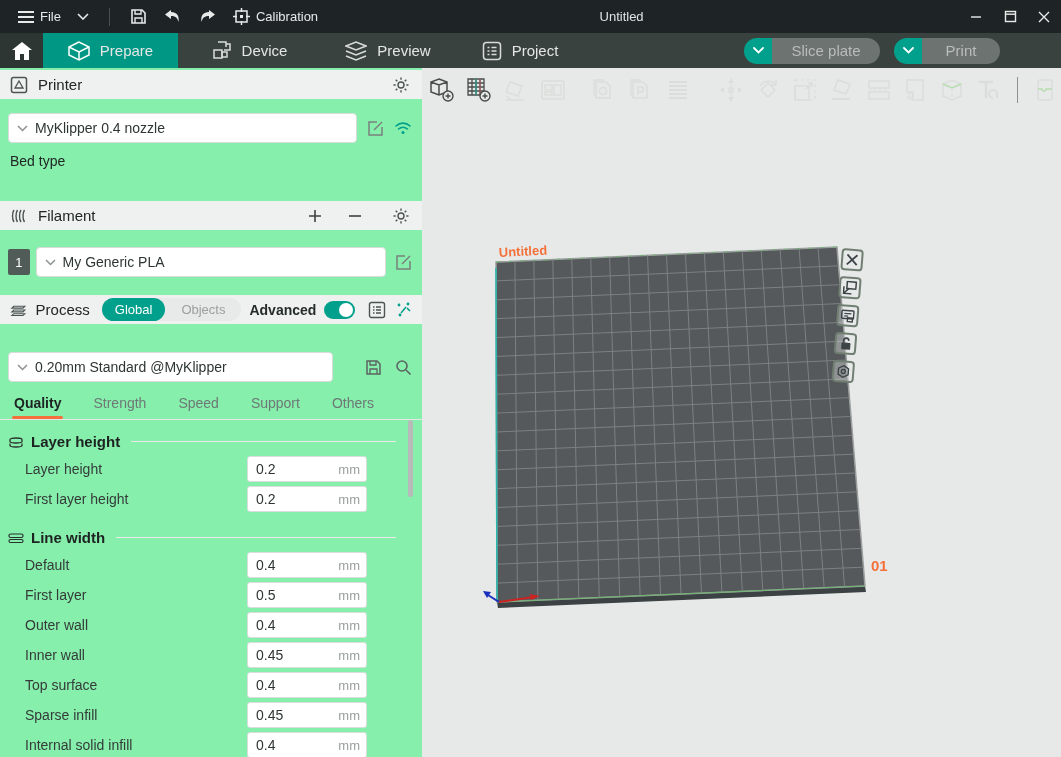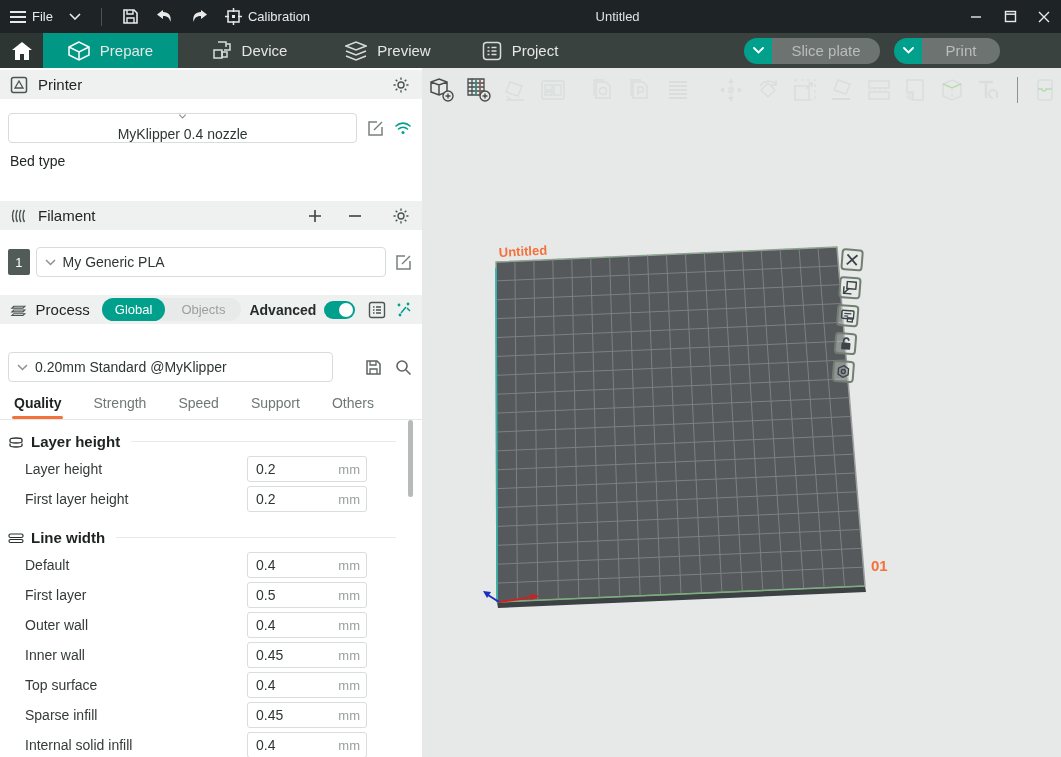--- a/index.html
+++ b/index.html
@@ -1,20 +1,20 @@
 <!DOCTYPE html>
 <html><head>
 <meta charset="utf-8">
 <style>
   * { box-sizing: border-box; margin: 0; padding: 0; }
   html,body { width:1061px; height:757px; overflow:hidden; font-family:"Liberation Sans", sans-serif; background:#e7e9e8; }
 
   
   .titlebar { height:33px; background:#1e2425; display:flex; align-items:center; color:#e8eaea; font-size:13px; }
-  .tb-left { display:flex; align-items:center; gap:4px; padding-left:4px; }
+  .tb-left { display:flex; align-items:center; gap:4px; padding-left:12px; }
   .tb-btn { display:flex; align-items:center; gap:6px; padding:0 6px; height:33px; cursor:default; }
   .tb-sep { width:1px; height:18px; background:#4a5152; margin:0 10px; }
   .tb-title { flex:1; text-align:center; font-size:13px; color:#dfe2e2; padding-right:40px;}
   .win-controls { display:flex; }
   .win-btn { width:34px; height:33px; display:flex; align-items:center; justify-content:center; color:#e8eaea; }
   .icon-svg { display:block; }
 
   
   .tabbar { height:35px; background:#3a423f; display:flex; align-items:stretch; }
   .home-btn { width:43px; background:#2e3634; display:flex; align-items:center; justify-content:center; }
@@ -22,34 +22,34 @@
   .main-tab.active { background:#009884; }
   .tab-prepare{ width:135px; } .tab-preview{ width:134px; } .tab-device{ width:143px; } .tab-project{ width:130px; }
   .tabbar-right { margin-left:auto; display:flex; align-items:center; gap:14px; padding-right:61px; }
   .combo-btn { display:flex; height:26px; }
   .combo-chev { width:28px; background:#00a08c; border-radius:13px 0 0 13px; display:flex; align-items:center; justify-content:center; }
   .combo-pill { background:#6d7371; color:#b9bdbc; font-size:15px; display:flex; align-items:center; justify-content:center; border-radius:0 13px 13px 0; padding:0 4px; }
   .pill-slice { width:108px; } .pill-print { width:78px; }
 
   
   .main { display:flex; height:689px; }
-  .sidebar { width:422px; background:#ffffff; position:relative; overflow:hidden; }
+  .sidebar { width:422px; background:#86efac; position:relative; overflow:hidden; }
   .viewport { flex:1; position:relative; background:#e7e9e8; overflow:hidden; }
 
   
   .side-header { height:29px; background:#eef1f0; display:flex; align-items:center; gap:10px; padding:0 10px; margin-top:2px; }
   .side-header .hdr-label { font-size:15px; color:#202624; }
   .hdr-spacer { flex:1; }
   .ghost-btn { background:none; border:none; color:#4b5452; display:flex; align-items:center; justify-content:center; width:22px; height:22px; font-size:18px; }
   .row { display:flex; align-items:center; }
   .combo { height:30px; border:1px solid #d8dcda; border-radius:4px; background:#fff; display:flex; align-items:center; gap:7px; padding:0 8px; font-size:14px; color:#2e3634; }
   .combo.disabled { background:#f1f3f2; border-color:#e4e7e6; color:#a8aeac; }
   .chev-g { color:#8c9290; } .combo.disabled .chev-g{ color:#b4bab8; }
   .printer-row { padding:14px 8px 4px; gap:7px; }
-  .printer-combo { width:360px;flex-direction:column; }
+  .printer-combo { width:360px; }
   .bed-row { padding:6px 8px 12px; gap:0; }
   .bed-label { width:87px; padding-left:2px; font-size:14px; color:#202624; }
   .bed-combo { width:317px; }
   .filament-row { padding:17px 8px 12px; gap:6px; }
   .slot-badge { width:22px; height:26px; background:#515b58; color:#fff; font-size:13px; display:flex; align-items:center; justify-content:center; border-radius:2px; }
   .filament-combo { width:357px; }
   .proc-header { gap:8px; }
   .scope-toggle { display:flex; align-items:center; background:#e7eae9; border-radius:12px; height:23px; margin-left:4px; }
   .scope-seg { font-size:13px; color:#9aa09e; padding:0 16px; height:23px; display:flex; align-items:center; border-radius:12px; }
   .scope-seg.active { background:#00a08c; color:#fff; padding:0 13px; }

